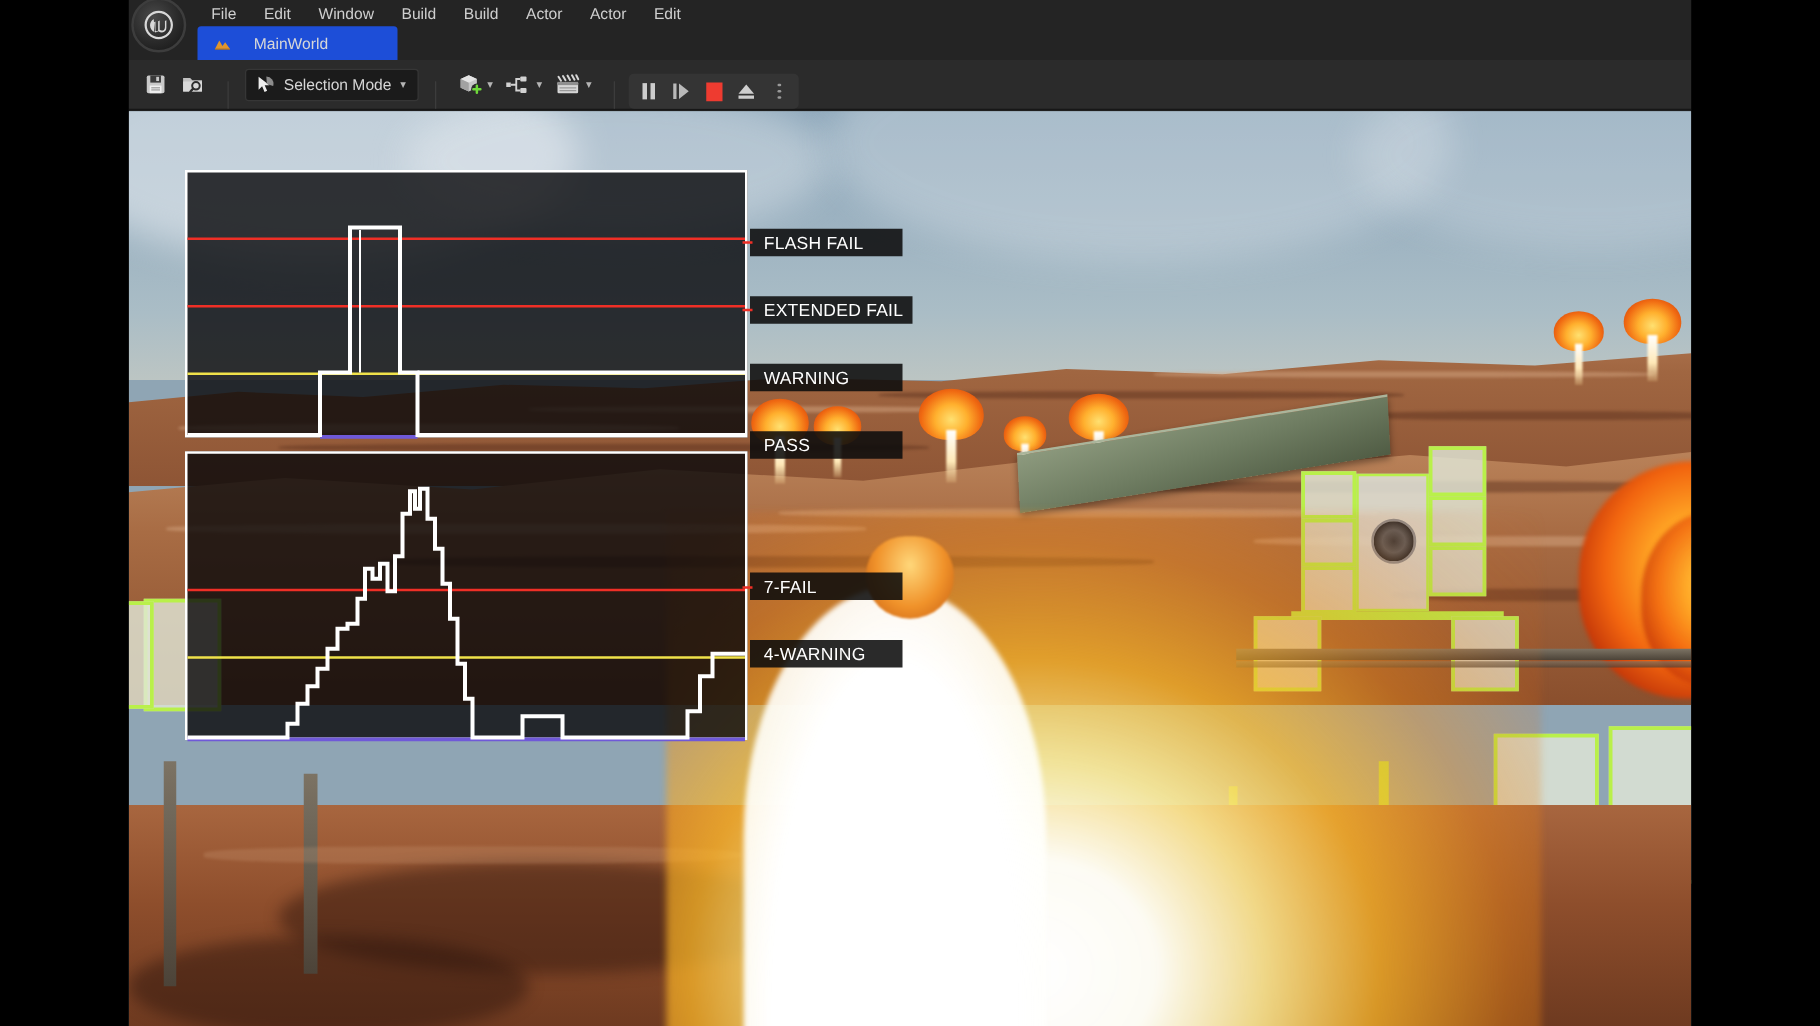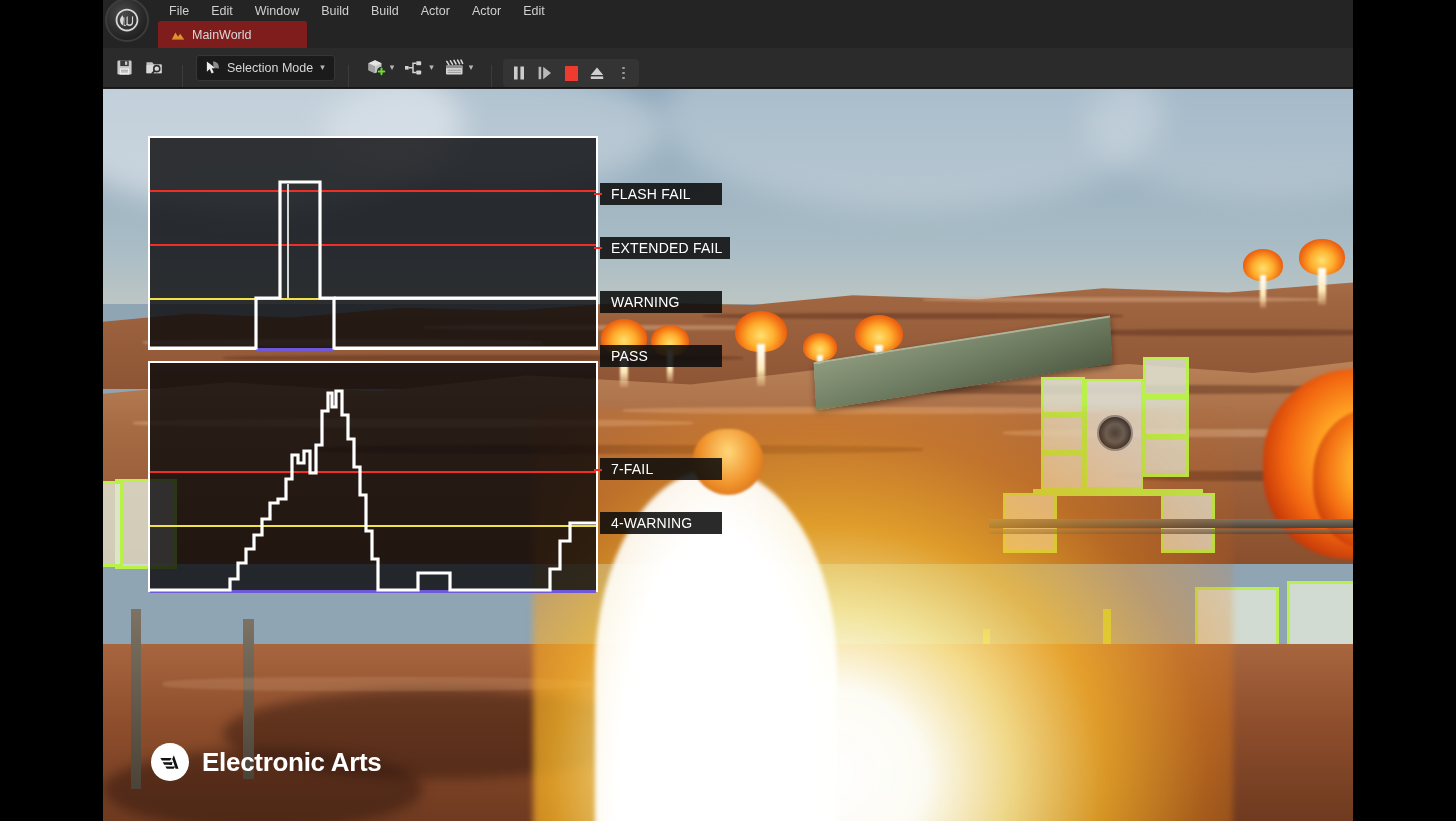--- a/index.html
+++ b/index.html
@@ -49,23 +49,23 @@
     padding: 3px 11px 3px 11px;
     cursor: default; white-space: nowrap;
   }
 
   
   .tabstrip {
     position: absolute; left: 55px; top: 21px;
     height: 27px; display: flex; align-items: flex-end;
   }
   .tab {
-    display: flex; align-items: center; gap: 7px;
+    display: flex; align-items: center; gap: 18px;
     height: 27px; padding: 0 55px 0 13px;
-    background: #7f1d1d;
+    background: #1d4ed8;
     border-top-left-radius: 3px; border-top-right-radius: 3px;
     color: #d8d8d8; font-size: 12.5px;
   }
   .tab-icon { width: 14px; height: 12px; display:block; }
 
   
   .toolbar {
     position: absolute; left: 0; top: 48px;
     width: 100%; height: 40px;
     background: #2b2b2b;
@@ -569,27 +569,16 @@
         <span>7-FAIL</span>
       </div>
       <div class="label-bar" style="left:497px;top:423px;width:122px;">
         <span>4-WARNING</span>
       </div>
 
       <div class="label-tick" style="left:491px;top:104px;background:#ef2f26;"></div>
       <div class="label-tick" style="left:491px;top:158px;background:#ef2f26;"></div>
       <div class="label-tick" style="left:491px;top:380px;background:#ef2f26;"></div>
 
-      <div class="ea-logo">
-        <div class="ea-mark">
-          <svg viewBox="0 0 26 26" aria-hidden="true">
-            <path d="M3.4 9.1 h11.2 l-1.5 2.4 H4.9 Z" fill="#111"></path>
-            <path d="M5.7 13.3 h10.1 l-1.5 2.4 H7.2 Z" fill="#111"></path>
-            <path d="M8.3 17.4 h9.9 l-1.5 2.4 H9.8 Z" fill="#111"></path>
-            <path d="M16.9 6.2 l4.6 13.6 h-2.9 l-3.2 -9.6 -1.4 2.3 1.2 3.6 h-2.8 Z" fill="#111"></path>
-          </svg>
-        </div>
-        <div class="ea-text">Electronic Arts</div>
-      </div>
 
     </div>
   </div>
 </div>
 
 </body></html>

